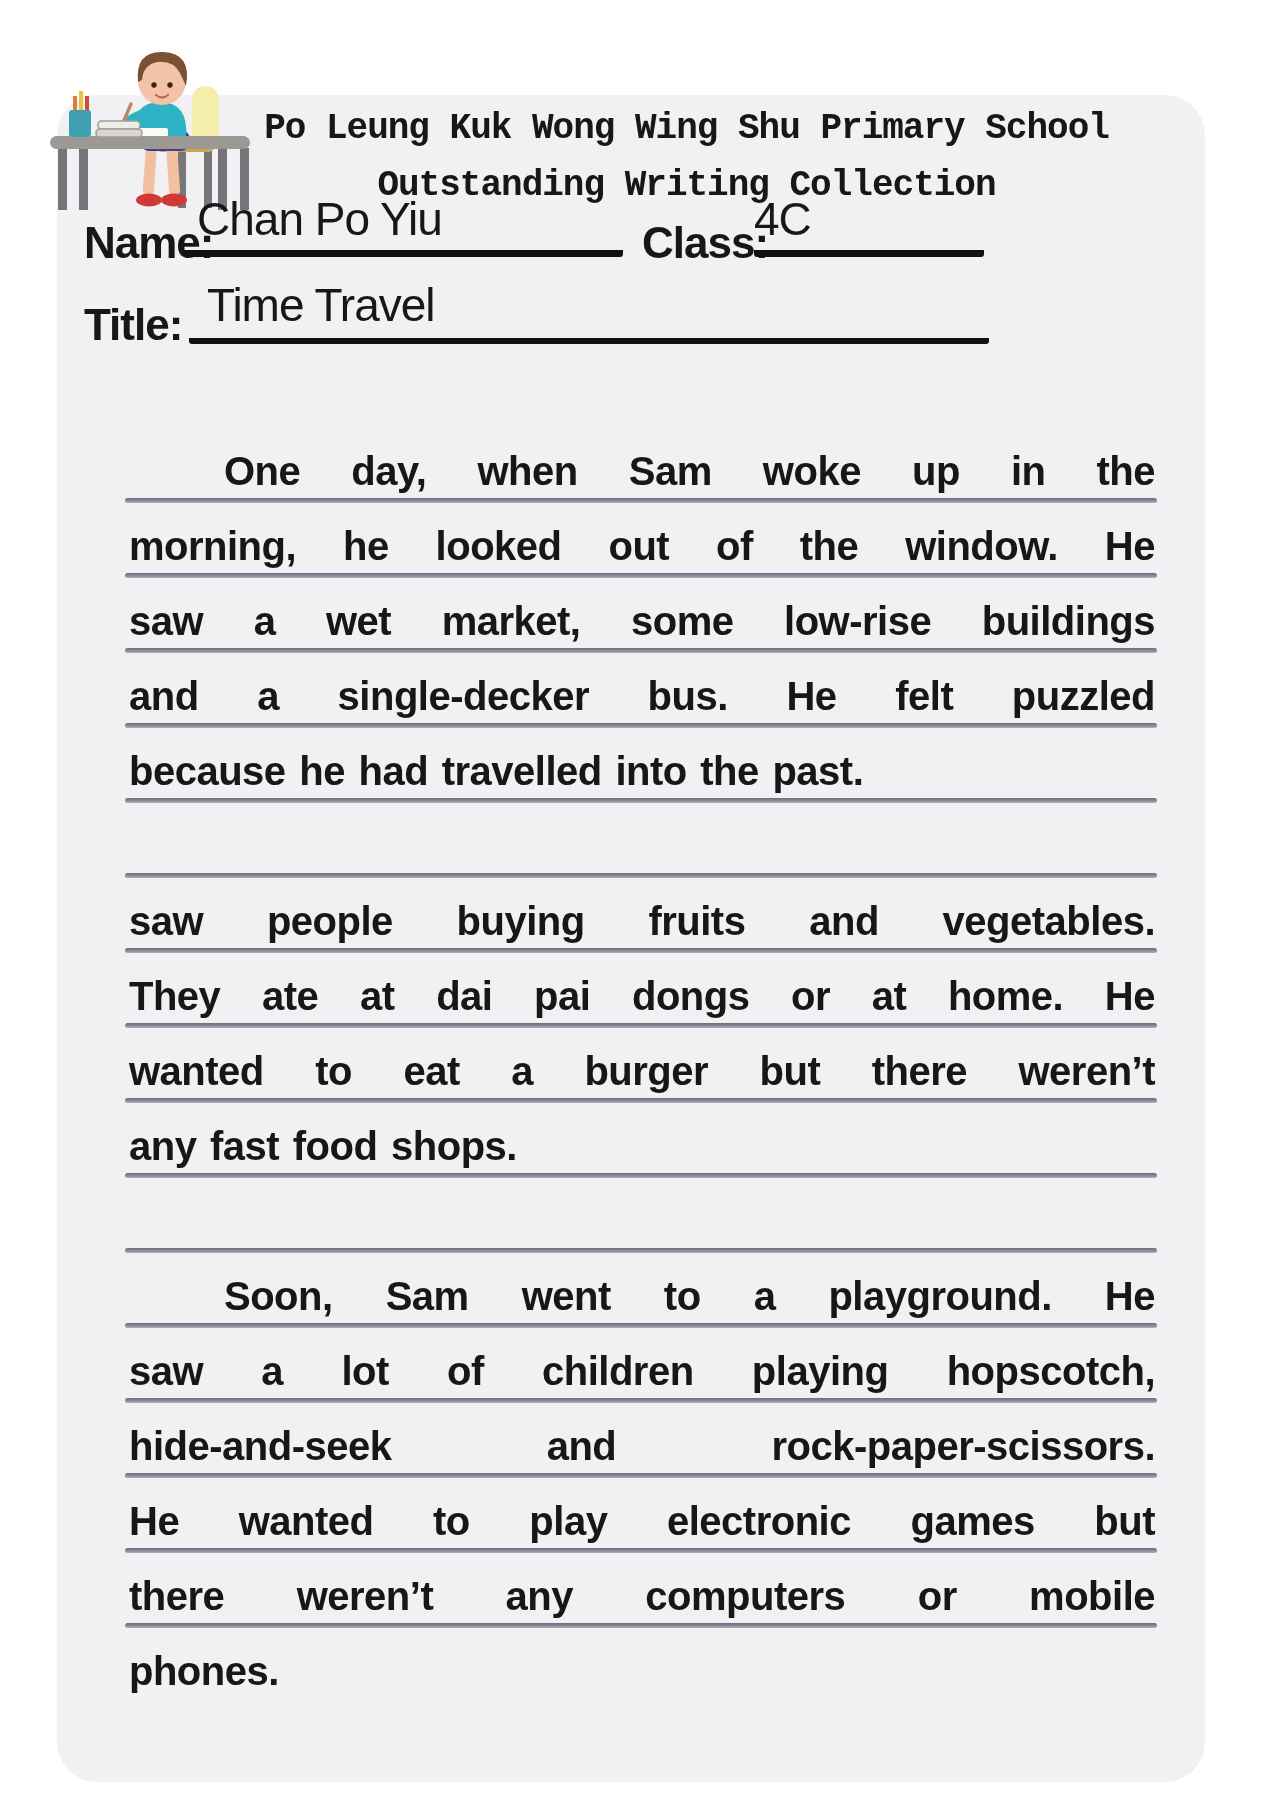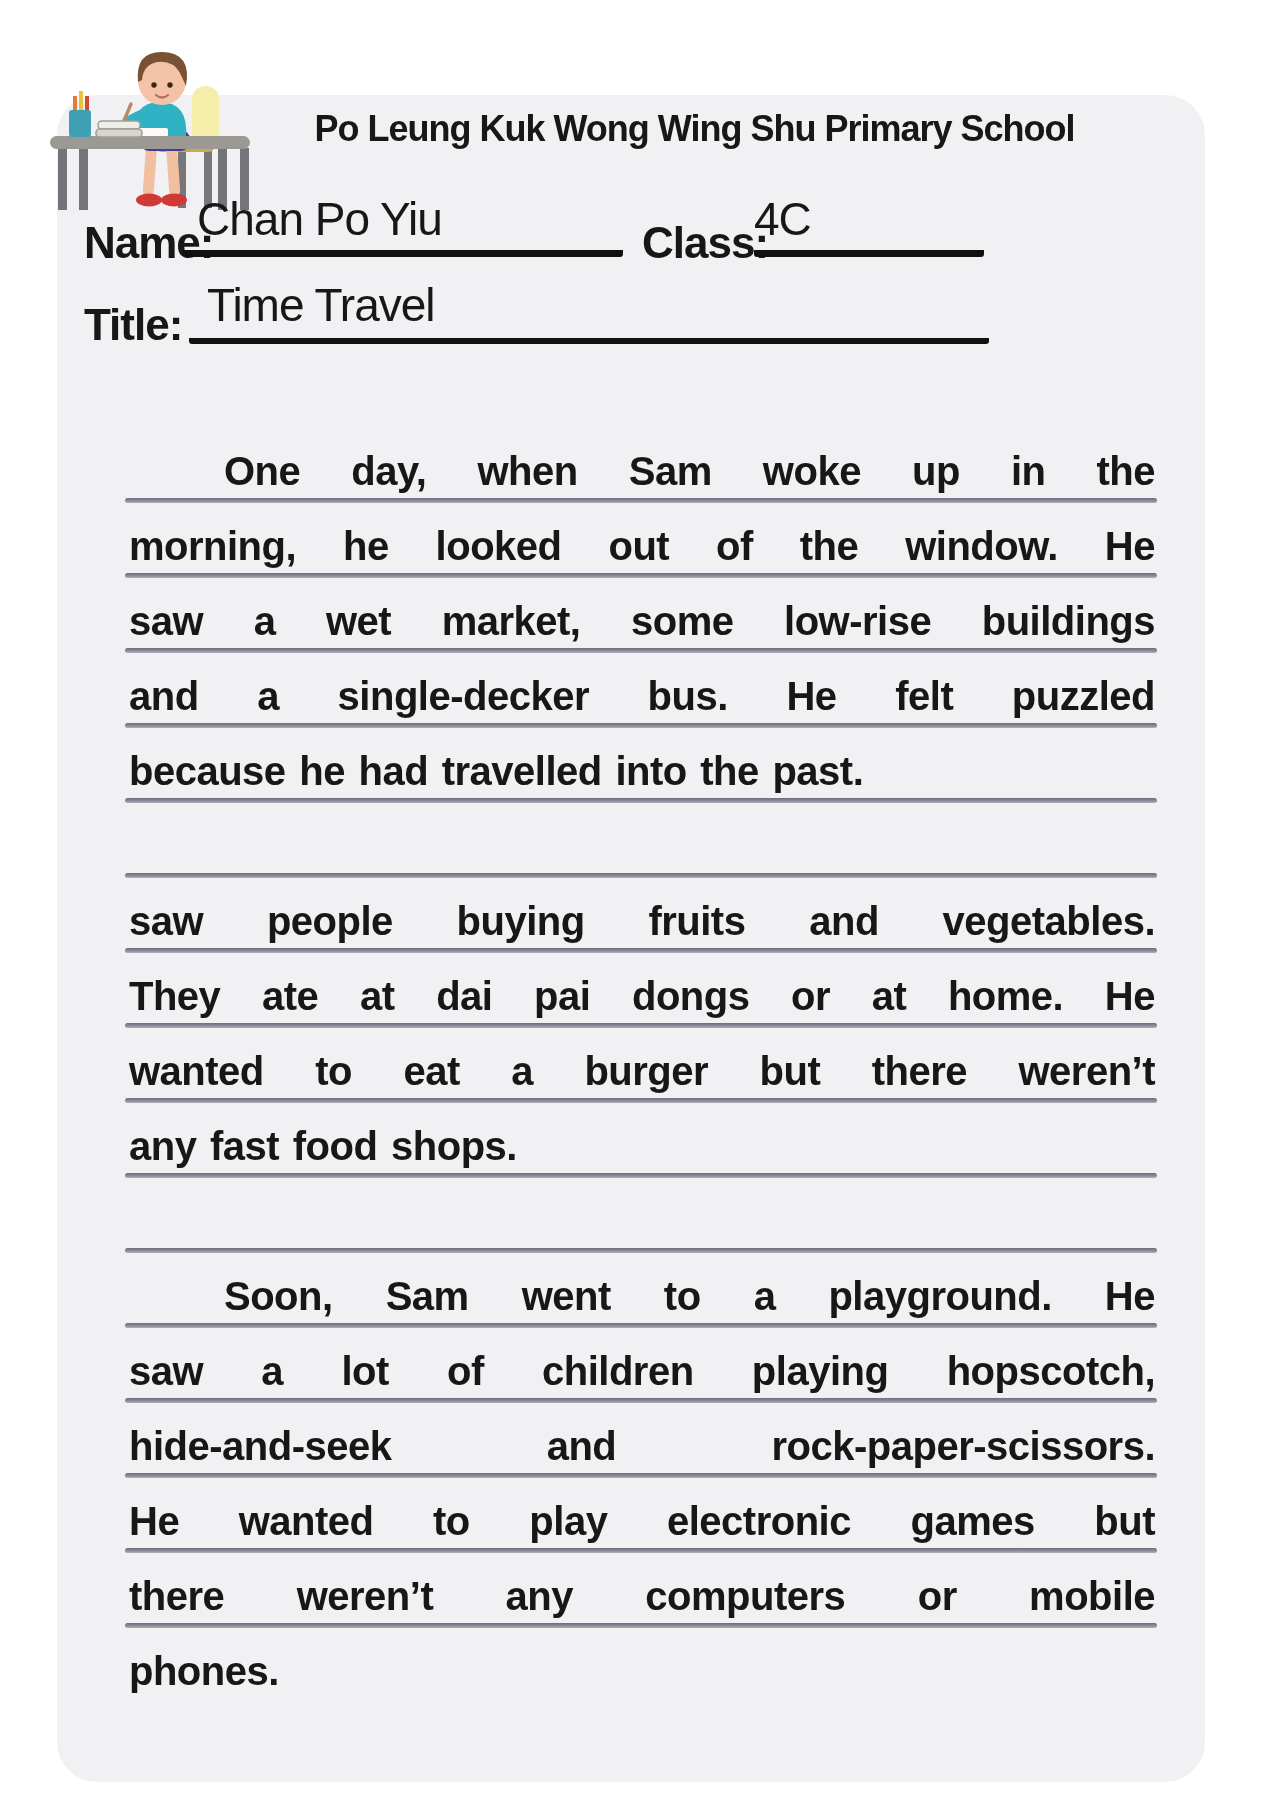--- a/index.html
+++ b/index.html
@@ -9,23 +9,24 @@
     font-family:"Liberation Sans", sans-serif;
     color:#171717;
   }
   
   .card{
     position:absolute;left:57px;top:95px;width:1148px;height:1687px;
     background:#f1f1f4;border-radius:40px;
   }
   
   .school-head{
-    position:absolute;left:252px;top:100px;width:885px;
+    position:absolute;left:244px;top:100px;width:885px;
     text-align:center;font-weight:700;font-size:36px;line-height:57px;
     letter-spacing:-1px;
+    font-family:Liberation Mono, monospace;
   }
   
   .illo{position:absolute;left:50px;top:44px;width:215px;height:170px;}
   
   .fld-label{position:absolute;font-size:44px;font-weight:700;letter-spacing:-1px;}
   .lbl-name{left:84px;top:218px;}
   .lbl-class{left:642px;top:218px;}
   .lbl-title{left:84px;top:300px;}
   .blank{position:absolute;border-bottom:7px solid #111;border-radius:3px;}
   .blank-name{left:183px;top:192px;width:440px;height:58px;}
@@ -93,20 +94,21 @@
   <rect x="29" y="47" width="4" height="22" fill="#e9c23e"></rect>
   <rect x="35" y="52" width="4" height="17" fill="#cf4a3a"></rect>
   <rect x="19" y="66" width="22" height="27" rx="3" fill="#3fa0b4"></rect>
 
   <rect x="48" y="77" width="42" height="8" rx="3.5" fill="#efede8" stroke="#a09d98" stroke-width="1.5"></rect>
   <rect x="46" y="85" width="46" height="8" rx="3.5" fill="#d8d6d1" stroke="#a09d98" stroke-width="1.5"></rect>
 </svg>
 
 <div class="school-head">
   <div>Po Leung Kuk Wong Wing Shu Primary School</div>
+  <div>Outstanding Writing Collection</div>
 </div>
 
 <span class="fld-label lbl-name">Name:</span>
 <span class="blank blank-name">
   <span class="hand">Chan Po Yiu</span>
 </span>
 <span class="fld-label lbl-class">Class:</span>
 <span class="blank blank-class">
   <span class="hand">4C</span>
 </span>

